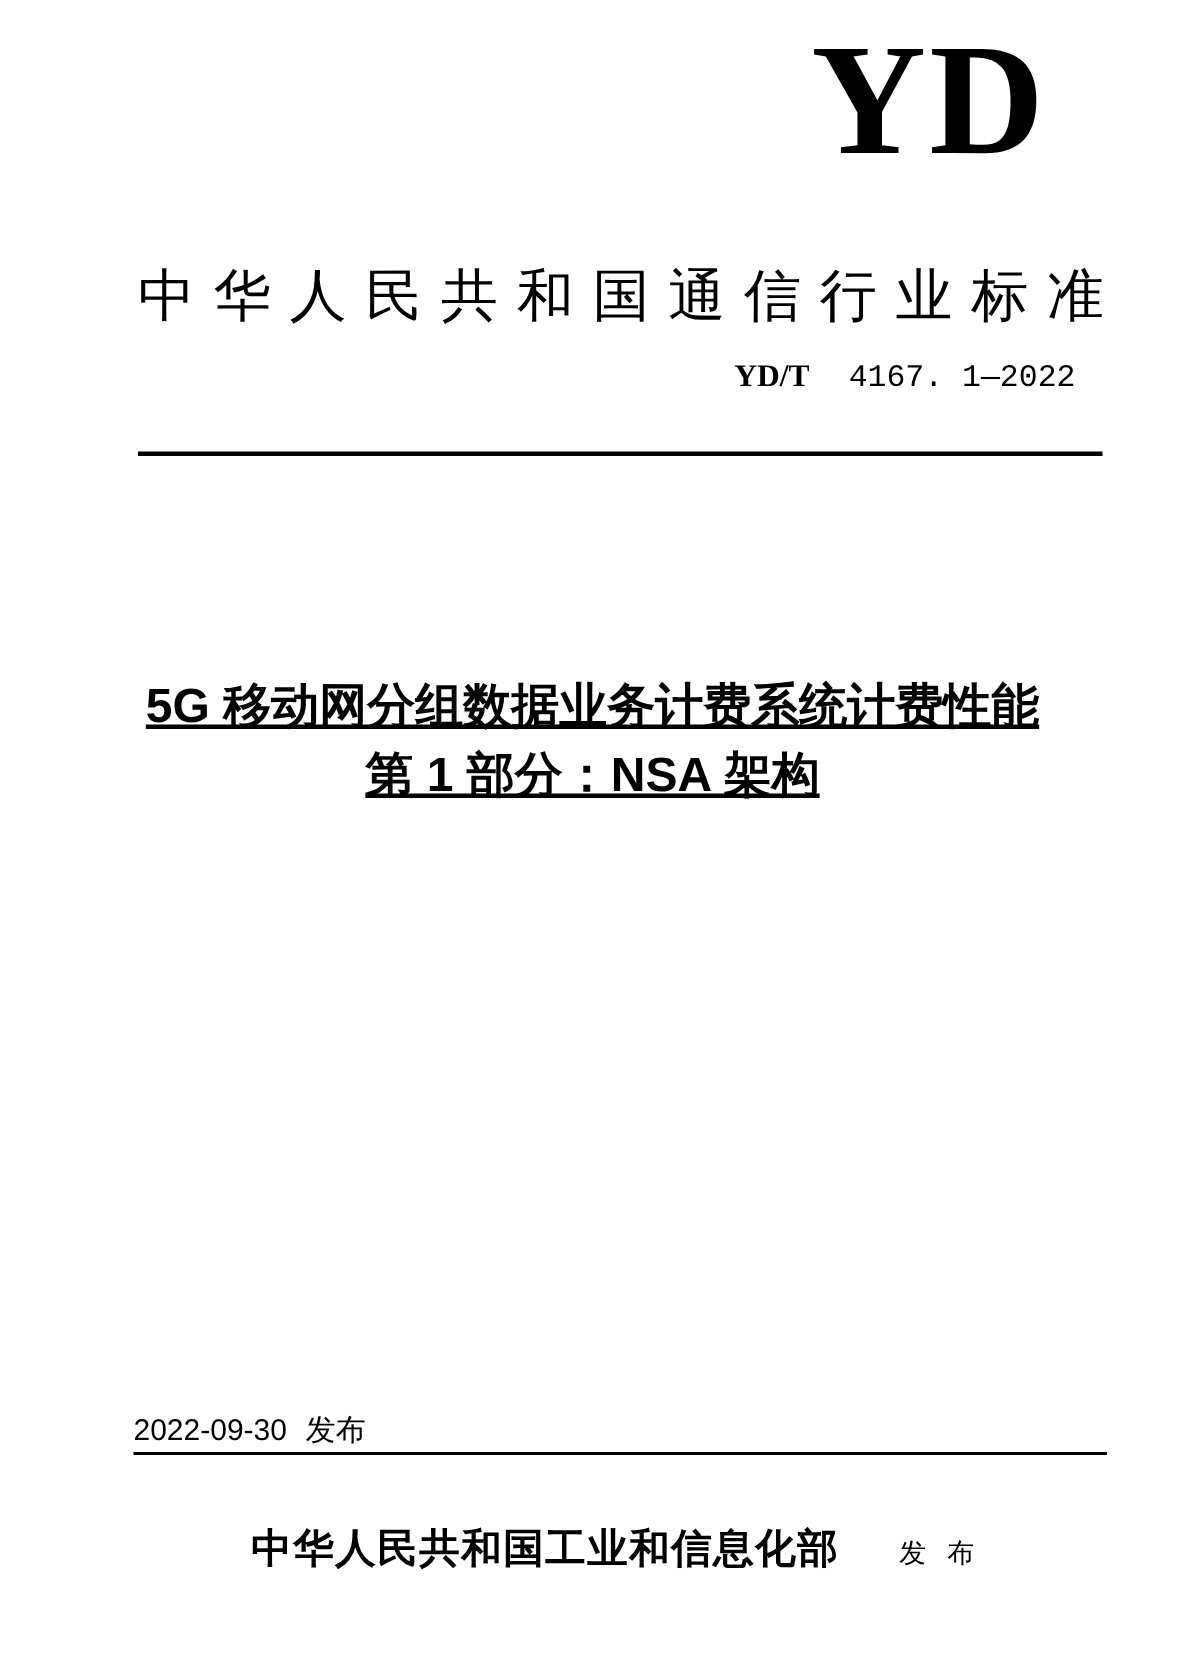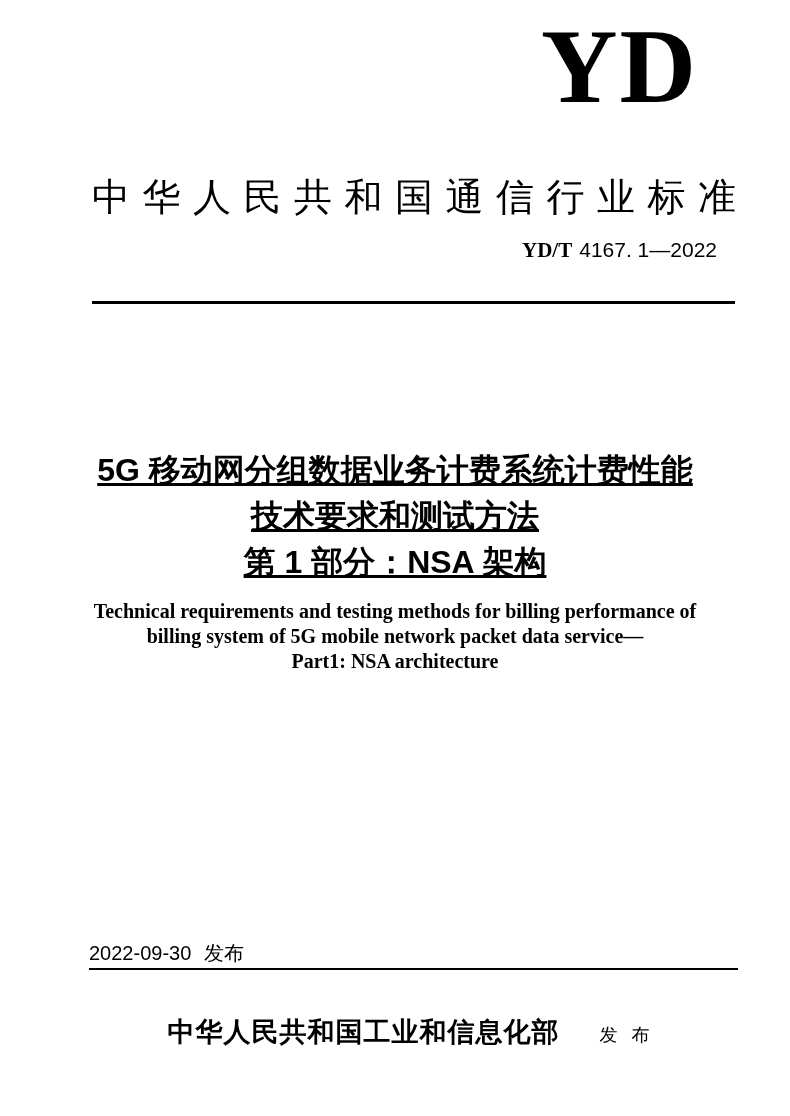--- a/index.html
+++ b/index.html
@@ -60,22 +60,22 @@
     right: 73px;
     top: 238px;
     font-size: 21px;
     white-space: nowrap;
   }
   .std-number .prefix {
     font-family: "Liberation Serif", serif;
     font-weight: bold;
   }
   .std-number .rest {
-    font-family: Liberation Sans, sans-serif;
-    margin-left: 7px;
+    font-family: Liberation Mono, monospace;
+    margin-left: 26px;
   }
 
   .top-rule {
     position: absolute;
     left: 92px;
     right: 55px;
     top: 301px;
     height: 3px;
     background: #000000;
   }
@@ -171,29 +171,23 @@
   <div class="cn-heading">中华人民共和国通信行业标准</div>
 
   <div class="std-number">
     <span class="prefix">YD/T</span><span class="rest">4167. 1—2022</span>
   </div>
 
   <div class="top-rule"></div>
 
   <div class="title-block">
     <div>5G 移动网分组数据业务计费系统计费性能</div>
-    <div>技术要求和测试方法</div>
     <div>第 1 部分：NSA 架构</div>
   </div>
 
-  <div class="en-title-block">
-    <div>Technical requirements and testing methods for billing performance of</div>
-    <div>billing system of 5G mobile network packet data service—</div>
-    <div>Part1: NSA architecture</div>
-  </div>
 
   <div class="dates-row">
     <div class="date-group">
       <span>2022-09-30</span>
       <span class="date-label">发布</span>
     </div>
   </div>
 
   <div class="bottom-rule"></div>
 

